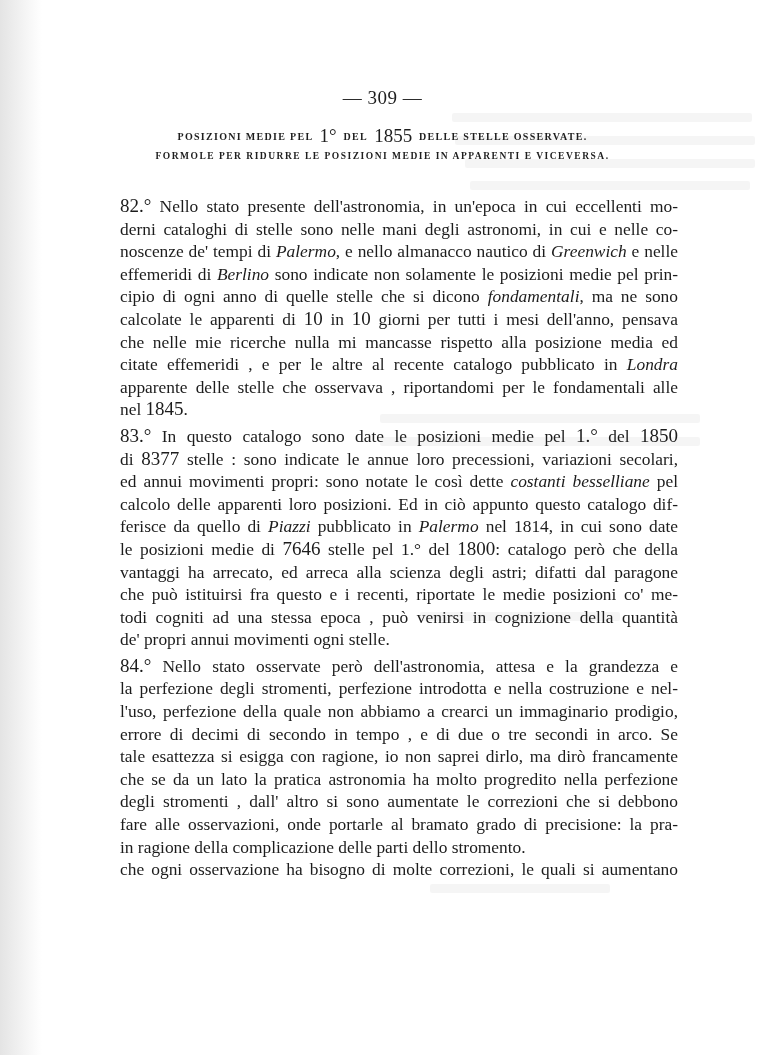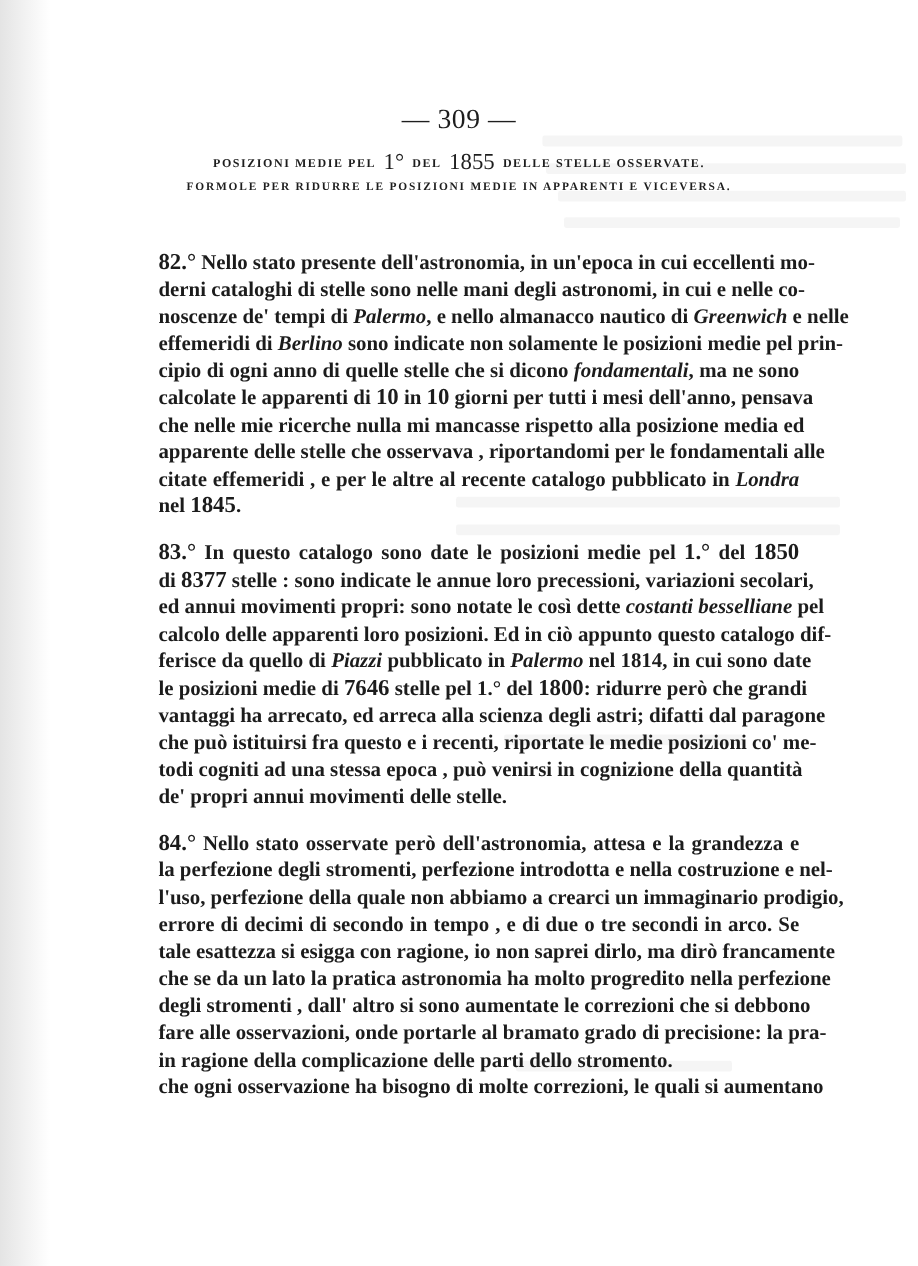--- a/index.html
+++ b/index.html
@@ -16,36 +16,36 @@
     }
     .showthrough {
       position: absolute; left: 0; top: 0; right: 0; bottom: 0;
       pointer-events: none;
     }
     .showthrough span {
       position: absolute; height: 9px; background: #ececec; border-radius: 2px; opacity: .55;
     }
     .page-number {
       position: absolute; top: 87px; left: 0; width: 765px; text-align: center;
-      font-family: "Liberation Serif", serif; font-size: 23px; letter-spacing: .5px;
+      font-family: "Liberation Serif", serif; font-size: 19px; letter-spacing: .5px;
     }
     .heading {
       position: absolute; left: 0; width: 765px; text-align: center;
       font-family: Liberation Serif, serif; font-weight: bold;
       letter-spacing: 1.3px; text-transform: uppercase;
     }
     .heading-1 { top: 125px; font-size: 10px; }
     .heading-1 .big { font-size: 19px; font-weight: normal; letter-spacing: 0; vertical-align: -2px; padding: 0 3px; }
     .heading-2 { top: 151px; font-size: 9.5px; letter-spacing: 1.5px; }
     .body-text {
       position: absolute; left: 82px; top: 191px; width: 600px;
       font-family: "Liberation Serif", serif; font-size: 17.4px;
       line-height: 22.6px; text-align: justify; color: #1c1c1c;
     }
-    .para { margin: 16px; text-indent: 34px; font-weight: bold; }
+    .para { margin: 4px; text-indent: 34px; }
     .line { display: block; text-align: justify; text-align-last: justify; white-space: nowrap; height: 22.6px; }
     .line.last { text-align-last: left; }
     .num { font-size: 19px; }
     i { font-style: italic; }
   </style>
 </head>
 <body>
 
 <div class="page-shade"></div>
 
@@ -73,35 +73,35 @@
 
 <div class="body-text" id="body">
     <div class="para">
       <span class="line" style="text-indent: 34px;"><span class="num">82.°</span><span> Nello stato presente dell'astronomia, in un'epoca in cui eccellenti mo-</span></span>
       <span class="line"><span>derni cataloghi di stelle sono nelle mani degli astronomi, in cui e nelle co-</span></span>
       <span class="line"><span>noscenze de' tempi di </span><i>Palermo</i><span>, e nello almanacco nautico di </span><i>Greenwich</i><span> e nelle</span></span>
       <span class="line"><span>effemeridi di </span><i>Berlino</i><span> sono indicate non solamente le posizioni medie pel prin-</span></span>
       <span class="line"><span>cipio di ogni anno di quelle stelle che si dicono </span><i>fondamentali</i><span>, ma ne sono</span></span>
       <span class="line"><span>calcolate le apparenti di </span><span class="num">10</span><span> in </span><span class="num">10</span><span> giorni per tutti i mesi dell'anno, pensava</span></span>
       <span class="line"><span>che nelle mie ricerche nulla mi mancasse rispetto alla posizione media ed</span></span>
+      <span class="line"><span>citate effemeridi , e per le altre al recente catalogo pubblicato in </span><i>Londra</i></span>
       <span class="line"><span>apparente delle stelle che osservava , riportandomi per le fondamentali alle</span></span>
-      <span class="line"><span>citate effemeridi , e per le altre al recente catalogo pubblicato in </span><i>Londra</i></span>
       <span class="line last"><span>nel </span><span class="num">1845</span><span>.</span></span>
     </div>
     <div class="para">
       <span class="line" style="text-indent: 34px;"><span class="num">83.°</span><span> In questo catalogo sono date le posizioni medie pel </span><span class="num">1.°</span><span> del </span><span class="num">1850</span></span>
       <span class="line"><span>di </span><span class="num">8377</span><span> stelle : sono indicate le annue loro precessioni, variazioni secolari,</span></span>
       <span class="line"><span>ed annui movimenti propri: sono notate le così dette </span><i>costanti besselliane</i><span> pel</span></span>
       <span class="line"><span>calcolo delle apparenti loro posizioni. Ed in ciò appunto questo catalogo dif-</span></span>
       <span class="line"><span>ferisce da quello di </span><i>Piazzi</i><span> pubblicato in </span><i>Palermo</i><span> nel 1814, in cui sono date</span></span>
-      <span class="line"><span>le posizioni medie di </span><span class="num">7646</span><span> stelle pel 1.° del </span><span class="num">1800</span><span>: ridurre però che grandi</span></span>
+      <span class="line"><span>le posizioni medie di </span><span class="num">7646</span><span> stelle pel 1.° del </span><span class="num">1800</span><span>: catalogo però che della</span></span>
       <span class="line"><span>vantaggi ha arrecato, ed arreca alla scienza degli astri; difatti dal paragone</span></span>
       <span class="line"><span>che può istituirsi fra questo e i recenti, riportate le medie posizioni co' me-</span></span>
       <span class="line"><span>todi cogniti ad una stessa epoca , può venirsi in cognizione della quantità</span></span>
-      <span class="line last"><span>de' propri annui movimenti delle stelle.</span></span>
+      <span class="line last"><span>de' propri annui movimenti ogni stelle.</span></span>
     </div>
     <div class="para">
       <span class="line" style="text-indent: 34px;"><span class="num">84.°</span><span> Nello stato osservate però dell'astronomia, attesa e la grandezza e</span></span>
       <span class="line"><span>la perfezione degli stromenti, perfezione introdotta e nella costruzione e nel-</span></span>
       <span class="line"><span>l'uso, perfezione della quale non abbiamo a crearci un immaginario prodigio,</span></span>
       <span class="line"><span>errore di decimi di secondo in tempo , e di due o tre secondi in arco. Se</span></span>
       <span class="line"><span>tale esattezza si esigga con ragione, io non saprei dirlo, ma dirò francamente</span></span>
       <span class="line"><span>che se da un lato la pratica astronomia ha molto progredito nella perfezione</span></span>
       <span class="line"><span>degli stromenti , dall' altro si sono aumentate le correzioni che si debbono</span></span>
       <span class="line"><span>fare alle osservazioni, onde portarle al bramato grado di precisione: la pra-</span></span>

